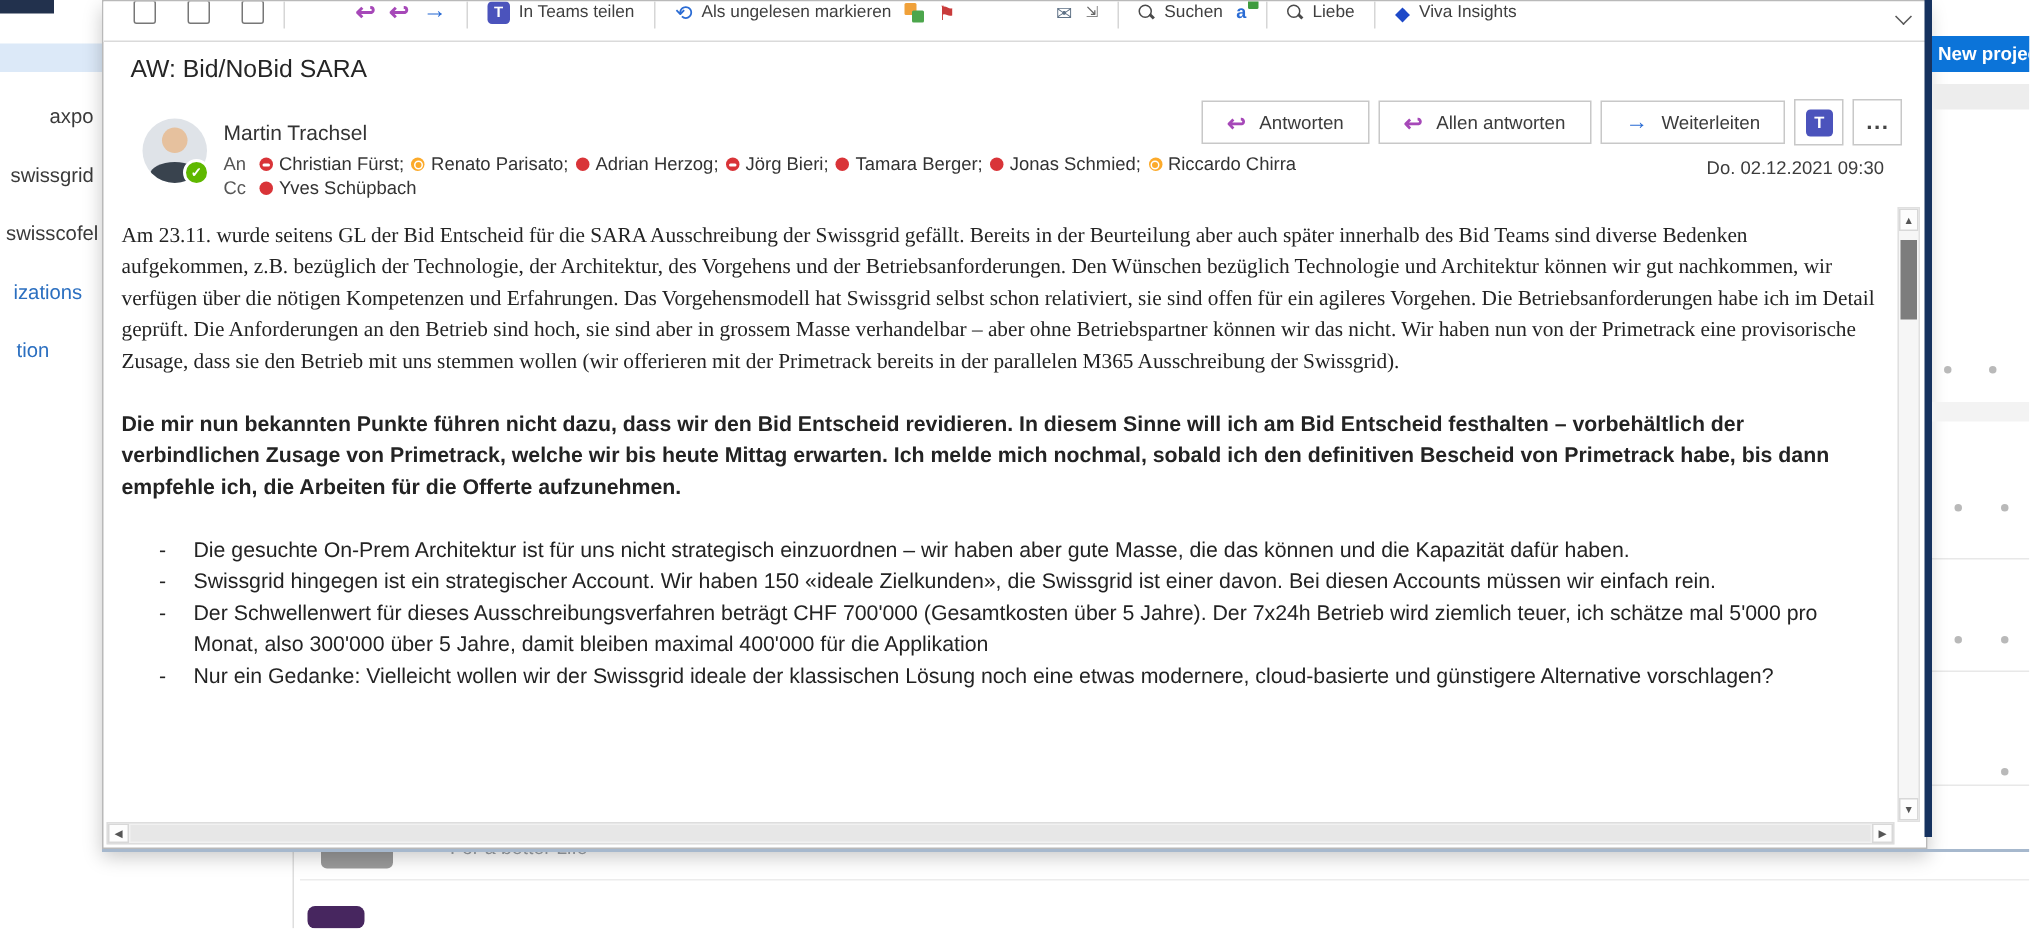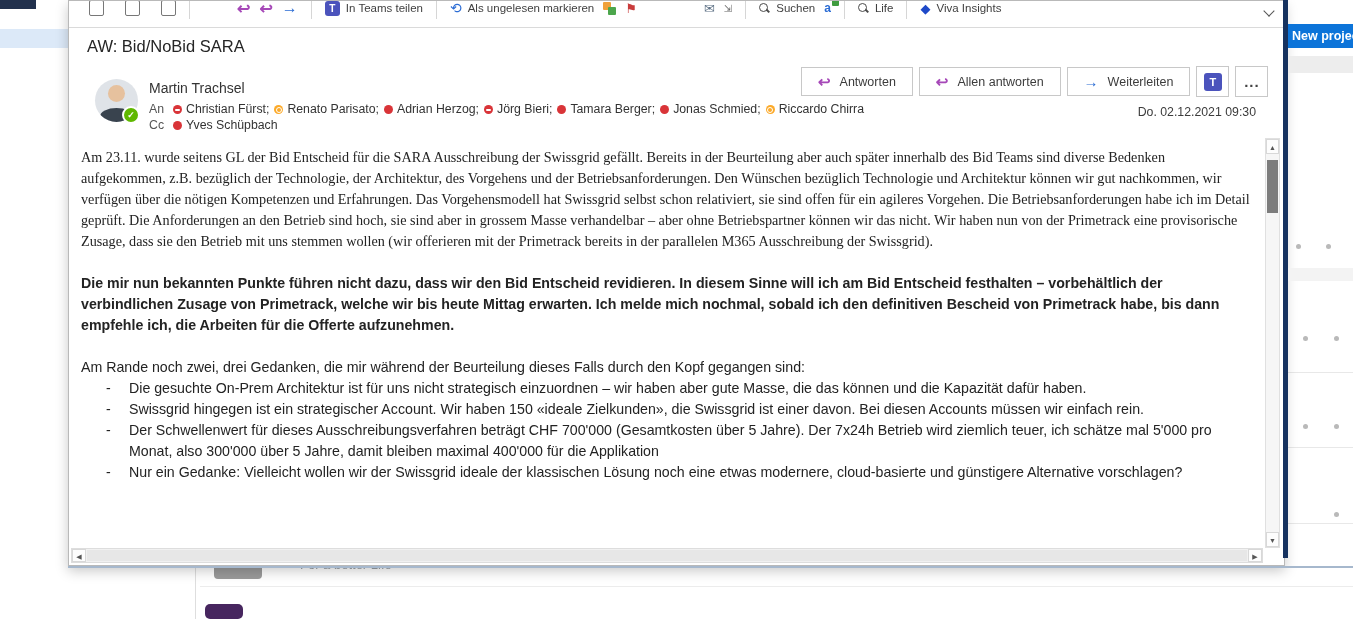--- a/index.html
+++ b/index.html
@@ -128,20 +128,27 @@
   .hbtn.right{right:0;}
   .hthumb{position:absolute;left:15px;top:1px;height:11px;width:1160px;background:#e7e7e7;}
 </style>
 </head>
 <body>
 
 <div class="stage">
 
   <div class="corner-dark"></div>
   <div class="side-highlight"></div>
+  <div class="side-labels" id="side-labels">
+      <div class="side-label">axpo</div>
+      <div class="side-label">swissgrid</div>
+      <div class="side-label">swisscofel</div>
+      <div class="side-label blue">izations</div>
+      <div class="side-label blue">tion</div>
+    </div>
 
   <div class="navy-strip"></div>
   <button class="new-project">New project</button>
   <div class="grey-band"></div>
   <div class="bg-band"></div>
   <div class="bg-line" style="left:1288px;top:372px;width:65px;height:1px;"></div>
   <div class="bg-line" style="left:1288px;top:447px;width:65px;height:1px;"></div>
   <div class="bg-line" style="left:1288px;top:523px;width:65px;height:1px;"></div>
   <div class="bg-dot" style="left:1296px;top:244px;"></div>
   <div class="bg-dot" style="left:1326px;top:244px;"></div>
@@ -188,21 +195,21 @@
         <span class="ric launcher">⇲</span>
         <span class="rdiv"></span>
         <span class="rbtn">
           <span class="mag"></span>
           <span class="rlabel">Suchen</span>
         </span>
         <span class="transl">a<i></i></span>
         <span class="rdiv"></span>
         <span class="rbtn">
           <span class="mag"></span>
-          <span class="rlabel">Life</span>
+          <span class="rlabel">Liebe</span>
         </span>
         <span class="rdiv"></span>
         <span class="rbtn">
           <span class="viva">◆</span>
           <span class="rlabel">Viva Insights</span>
         </span>
       </div>
       <span class="ribbon-chevron"></span>
     </div>
 
@@ -239,21 +246,20 @@
       </button>
       <button class="sq-btn">
         <span class="more-dots">...</span>
       </button>
     </div>
     <div class="msg-date">Do. 02.12.2021 09:30</div>
 
     <div class="body-area">
       <div class="blk p1">Am 23.11. wurde seitens GL der Bid Entscheid für die SARA Ausschreibung der Swissgrid gefällt. Bereits in der Beurteilung aber auch später innerhalb des Bid Teams sind diverse Bedenken aufgekommen, z.B. bezüglich der Technologie, der Architektur, des Vorgehens und der Betriebsanforderungen. Den Wünschen bezüglich Technologie und Architektur können wir gut nachkommen, wir verfügen über die nötigen Kompetenzen und Erfahrungen. Das Vorgehensmodell hat Swissgrid selbst schon relativiert, sie sind offen für ein agileres Vorgehen. Die Betriebsanforderungen habe ich im Detail geprüft. Die Anforderungen an den Betrieb sind hoch, sie sind aber in grossem Masse verhandelbar – aber ohne Betriebspartner können wir das nicht. Wir haben nun von der Primetrack eine provisorische Zusage, dass sie den Betrieb mit uns stemmen wollen (wir offerieren mit der Primetrack bereits in der parallelen M365 Ausschreibung der Swissgrid).</div>
       <div class="blk bold">Die mir nun bekannten Punkte führen nicht dazu, dass wir den Bid Entscheid revidieren. In diesem Sinne will ich am Bid Entscheid festhalten – vorbehältlich der verbindlichen Zusage von Primetrack, welche wir bis heute Mittag erwarten. Ich melde mich nochmal, sobald ich den definitiven Bescheid von Primetrack habe, bis dann empfehle ich, die Arbeiten für die Offerte aufzunehmen.</div>
-      <div class="blk p3">Am Rande noch zwei, drei Gedanken, die mir während der Beurteilung dieses Falls durch den Kopf gegangen sind:</div>
       <div class="bullets" id="bullet-list">
           <div class="bullet">
             <span class="dash">-</span>
             <span class="btext">Die gesuchte On-Prem Architektur ist für uns nicht strategisch einzuordnen – wir haben aber gute Masse, die das können und die Kapazität dafür haben.</span>
           </div>
           <div class="bullet">
             <span class="dash">-</span>
             <span class="btext">Swissgrid hingegen ist ein strategischer Account. Wir haben 150 «ideale Zielkunden», die Swissgrid ist einer davon. Bei diesen Accounts müssen wir einfach rein.</span>
           </div>
           <div class="bullet">

